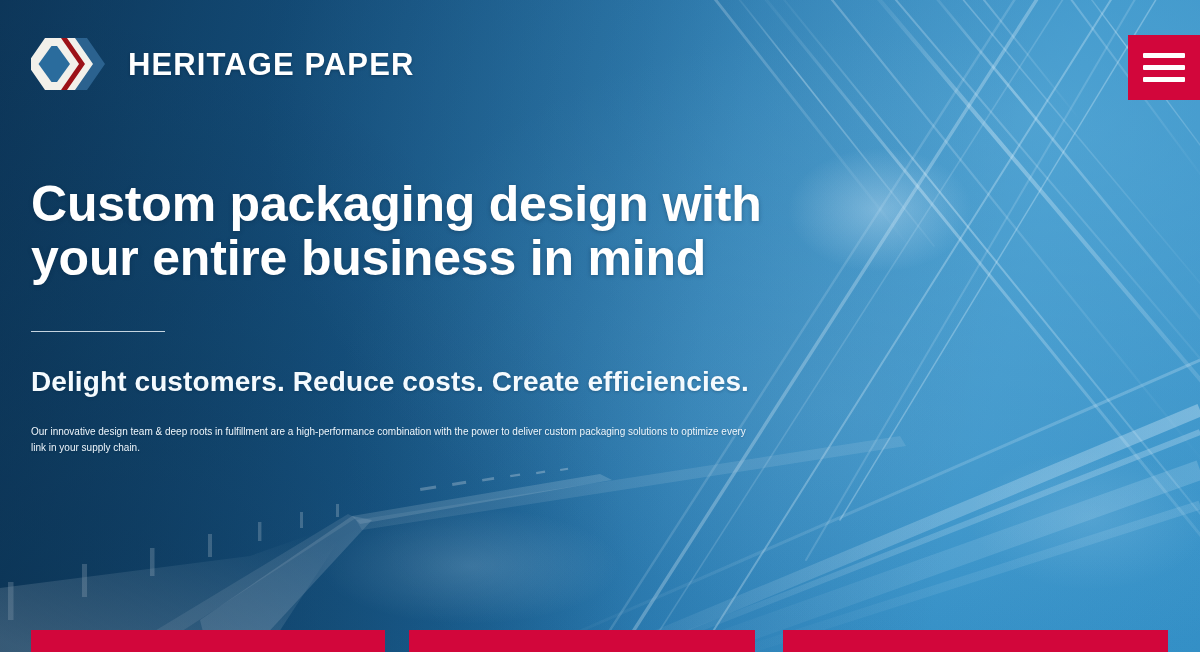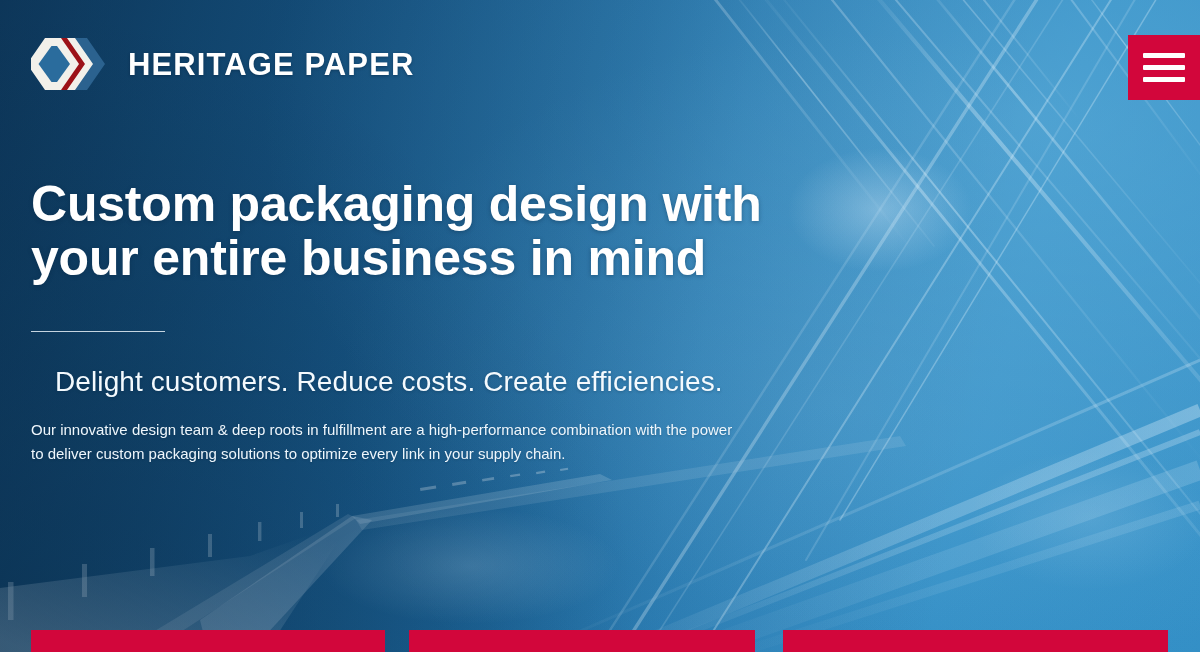--- a/index.html
+++ b/index.html
@@ -102,33 +102,32 @@
   }
   .hero-rule{
     width:134px; height:1px;
     background:rgba(238,246,252,.82);
     margin:46px 0 0 0;
     border:0;
   }
   .hero-sub{
     color:#f4fafe;
     font-size:28px;
-    font-weight:400;
+    font-weight:700;
     line-height:1.25;
     margin-top:32px;
     letter-spacing:.1px;
     text-shadow:0 1px 3px rgba(8,38,64,.30);
-    margin-left:24px;
   }
   .hero-body{
     color:#eef6fc;
-    font-size:15px;
+    font-size:10px;
     font-weight:400;
     line-height:1.62;
-    margin-top:19px;
+    margin-top:25px;
     max-width:716px;
     text-shadow:0 1px 2px rgba(8,38,64,.28);
   }
 
   
   .card-strip{
     position:absolute; left:0; bottom:0;
     width:1200px; height:22px;
     z-index:6;
   }

